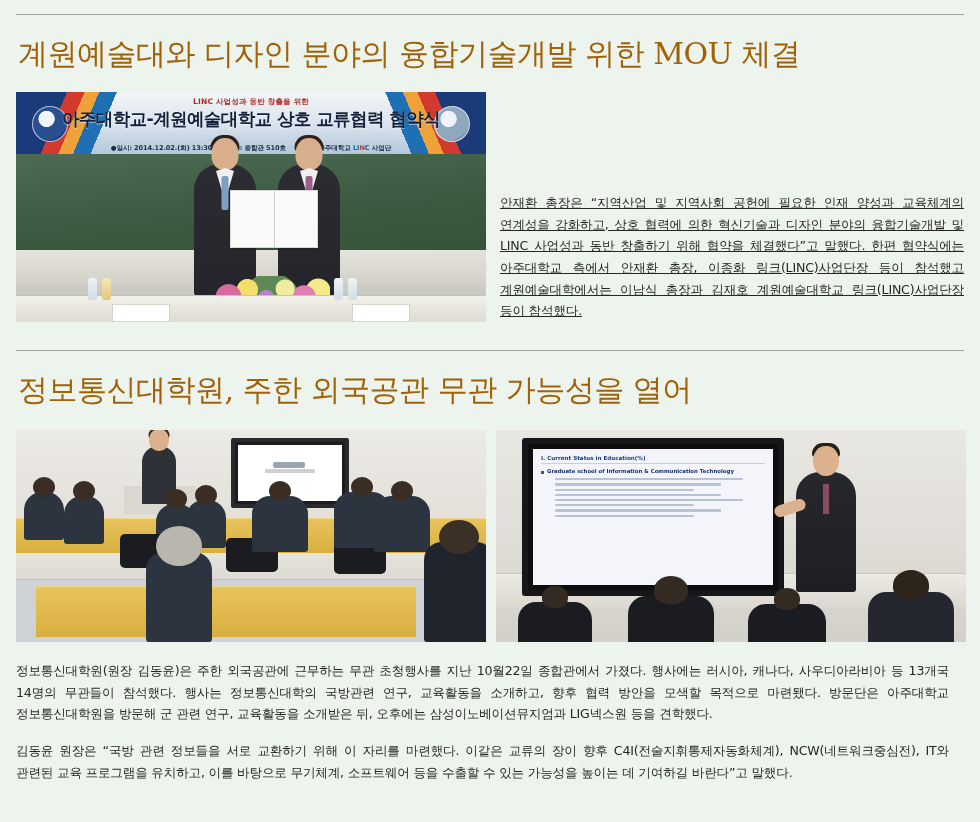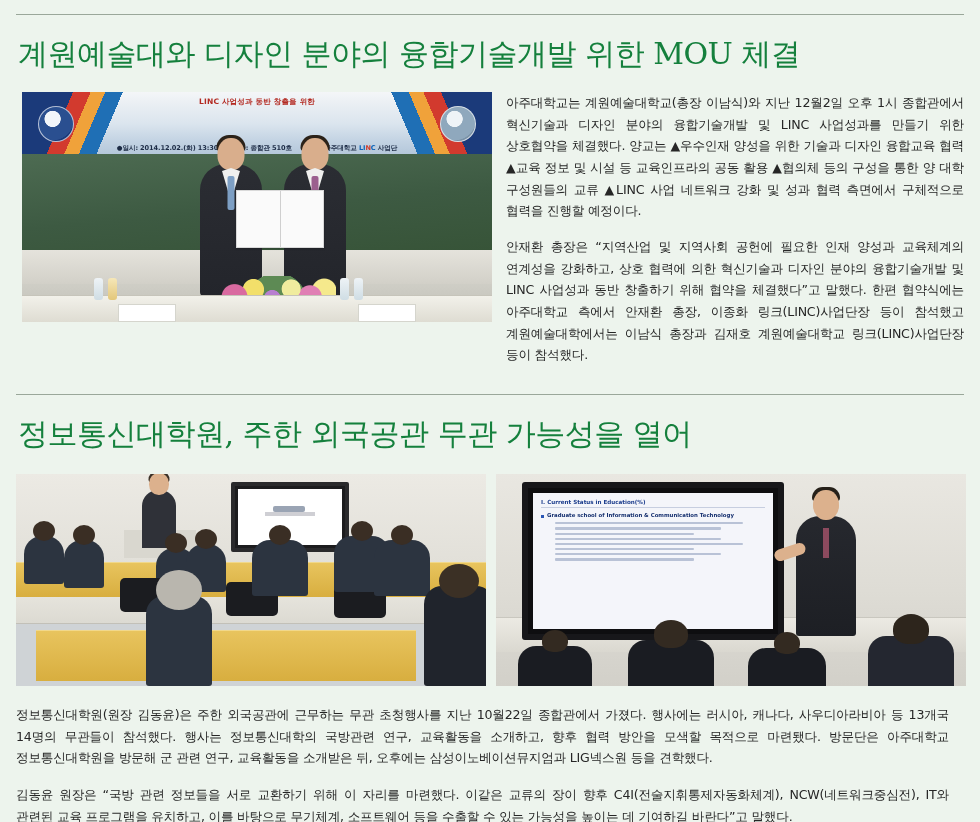--- a/index.html
+++ b/index.html
@@ -25,53 +25,52 @@
     background: #9aa79a;
     margin: 0 16px;
   }
   .rule.top { margin-top: 14px; }
 
   h1.headline {
     font-family: "DejaVu Serif", "Liberation Serif", serif;
     font-size: 30px;
     font-weight: 400;
     letter-spacing: -0.5px;
-    color: #15803d;
+    color: #a16207;
     margin: 0;
     padding: 21px 0 0 18px;
     line-height: 1.2;
   }
 
   
   .article1 {
     display: flex;
     padding: 20px 16px 0 16px;
     gap: 14px;
-    align-items: flex-start;
-    margin-left: 6px;
+    align-items: flex-end;
   }
   .photo {
     position: relative;
     overflow: hidden;
     background: #cfd3d6;
     flex: none;
   }
   .photo-mou { width: 470px; height: 230px; }
 
   .col-text {
     flex: 1 1 auto;
     font-size: 12.6px;
     line-height: 1.72;
     color: #262626;
     text-align: justify;
     letter-spacing: -0.2px;
     word-break: keep-all;
   }
   .col-text p { margin: 0 0 14px 0; }
-  .col-text p:last-child { margin-bottom: 0; }
+  .col-text p:last-child { margin-bottom: 0; text-decoration: underline; }
 
   
   .banner {
     position: absolute; left: 0; top: 0; width: 100%; height: 66px;
     background: linear-gradient(180deg, #f4f6f8 0%, #e9eef3 20%, #dbe5ee 48%, #c3d3e3 74%, #b0c4d8 100%);
     overflow: hidden;
   }
   .banner .sweepL, .banner .sweepR {
     position: absolute; top: -40px; width: 120px; height: 150px;
   }
@@ -263,20 +262,21 @@
 
   <div class="article1">
 
     <div class="photo photo-mou">
       <div class="banner">
         <div class="sweepL"></div>
         <div class="sweepR"></div>
         <div class="seal left"></div>
         <div class="seal right"></div>
         <div class="b-top">LINC 사업성과 동반 창출을 위한</div>
+        <div class="b-main">아주대학교-계원예술대학교 상호 교류협력 협약식</div>
         <div class="b-sub">
           <span>●일시: 2014.12.02.(화) 13:30</span>
           &nbsp;&nbsp;
           <span>●장소: 종합관 510호</span>
           &nbsp;&nbsp;
           <span>●주관: 아주대학교 </span><span class="linc">LI<i>N</i>C</span><span> 사업단</span>
         </div>
       </div>
 
       <div class="board"></div>
@@ -300,21 +300,20 @@
       <div class="tableband"></div>
       <div class="bottle b1"></div>
       <div class="bottle b2"></div>
       <div class="bottle b3"></div>
       <div class="bottle b4"></div>
       <div class="nameplate n1"></div>
       <div class="nameplate n2"></div>
     </div>
 
     <div class="col-text">
-      <p>아주대학교는 계원예술대학교(총장 이남식)와 지난 12월2일 오후 1시 종합관에서 혁신기술과 디자인 분야의 융합기술개발 및 LINC 사업성과를 만들기 위한 상호협약을 체결했다. 양교는 ▲우수인재 양성을 위한 기술과 디자인 융합교육 협력 ▲교육 정보 및 시설 등 교육인프라의 공동 활용 ▲협의체 등의 구성을 통한 양 대학 구성원들의 교류 ▲LINC 사업 네트워크 강화 및 성과 협력 측면에서 구체적으로 협력을 진행할 예정이다.</p>
       <p>안재환 총장은 “지역산업 및 지역사회 공헌에 필요한 인재 양성과 교육체계의 연계성을 강화하고, 상호 협력에 의한 혁신기술과 디자인 분야의 융합기술개발 및 LINC 사업성과 동반 창출하기 위해 협약을 체결했다”고 말했다. 한편 협약식에는 아주대학교 측에서 안재환 총장, 이종화 링크(LINC)사업단장 등이 참석했고 계원예술대학에서는 이남식 총장과 김재호 계원예술대학교 링크(LINC)사업단장 등이 참석했다.</p>
     </div>
 
   </div>
 
   <div class="rule" style="margin-top:28px;"></div>
 
   <h1 class="headline">정보통신대학원, 주한 외국공관 무관 가능성을 열어</h1>
 
   <div class="article2-photos">

